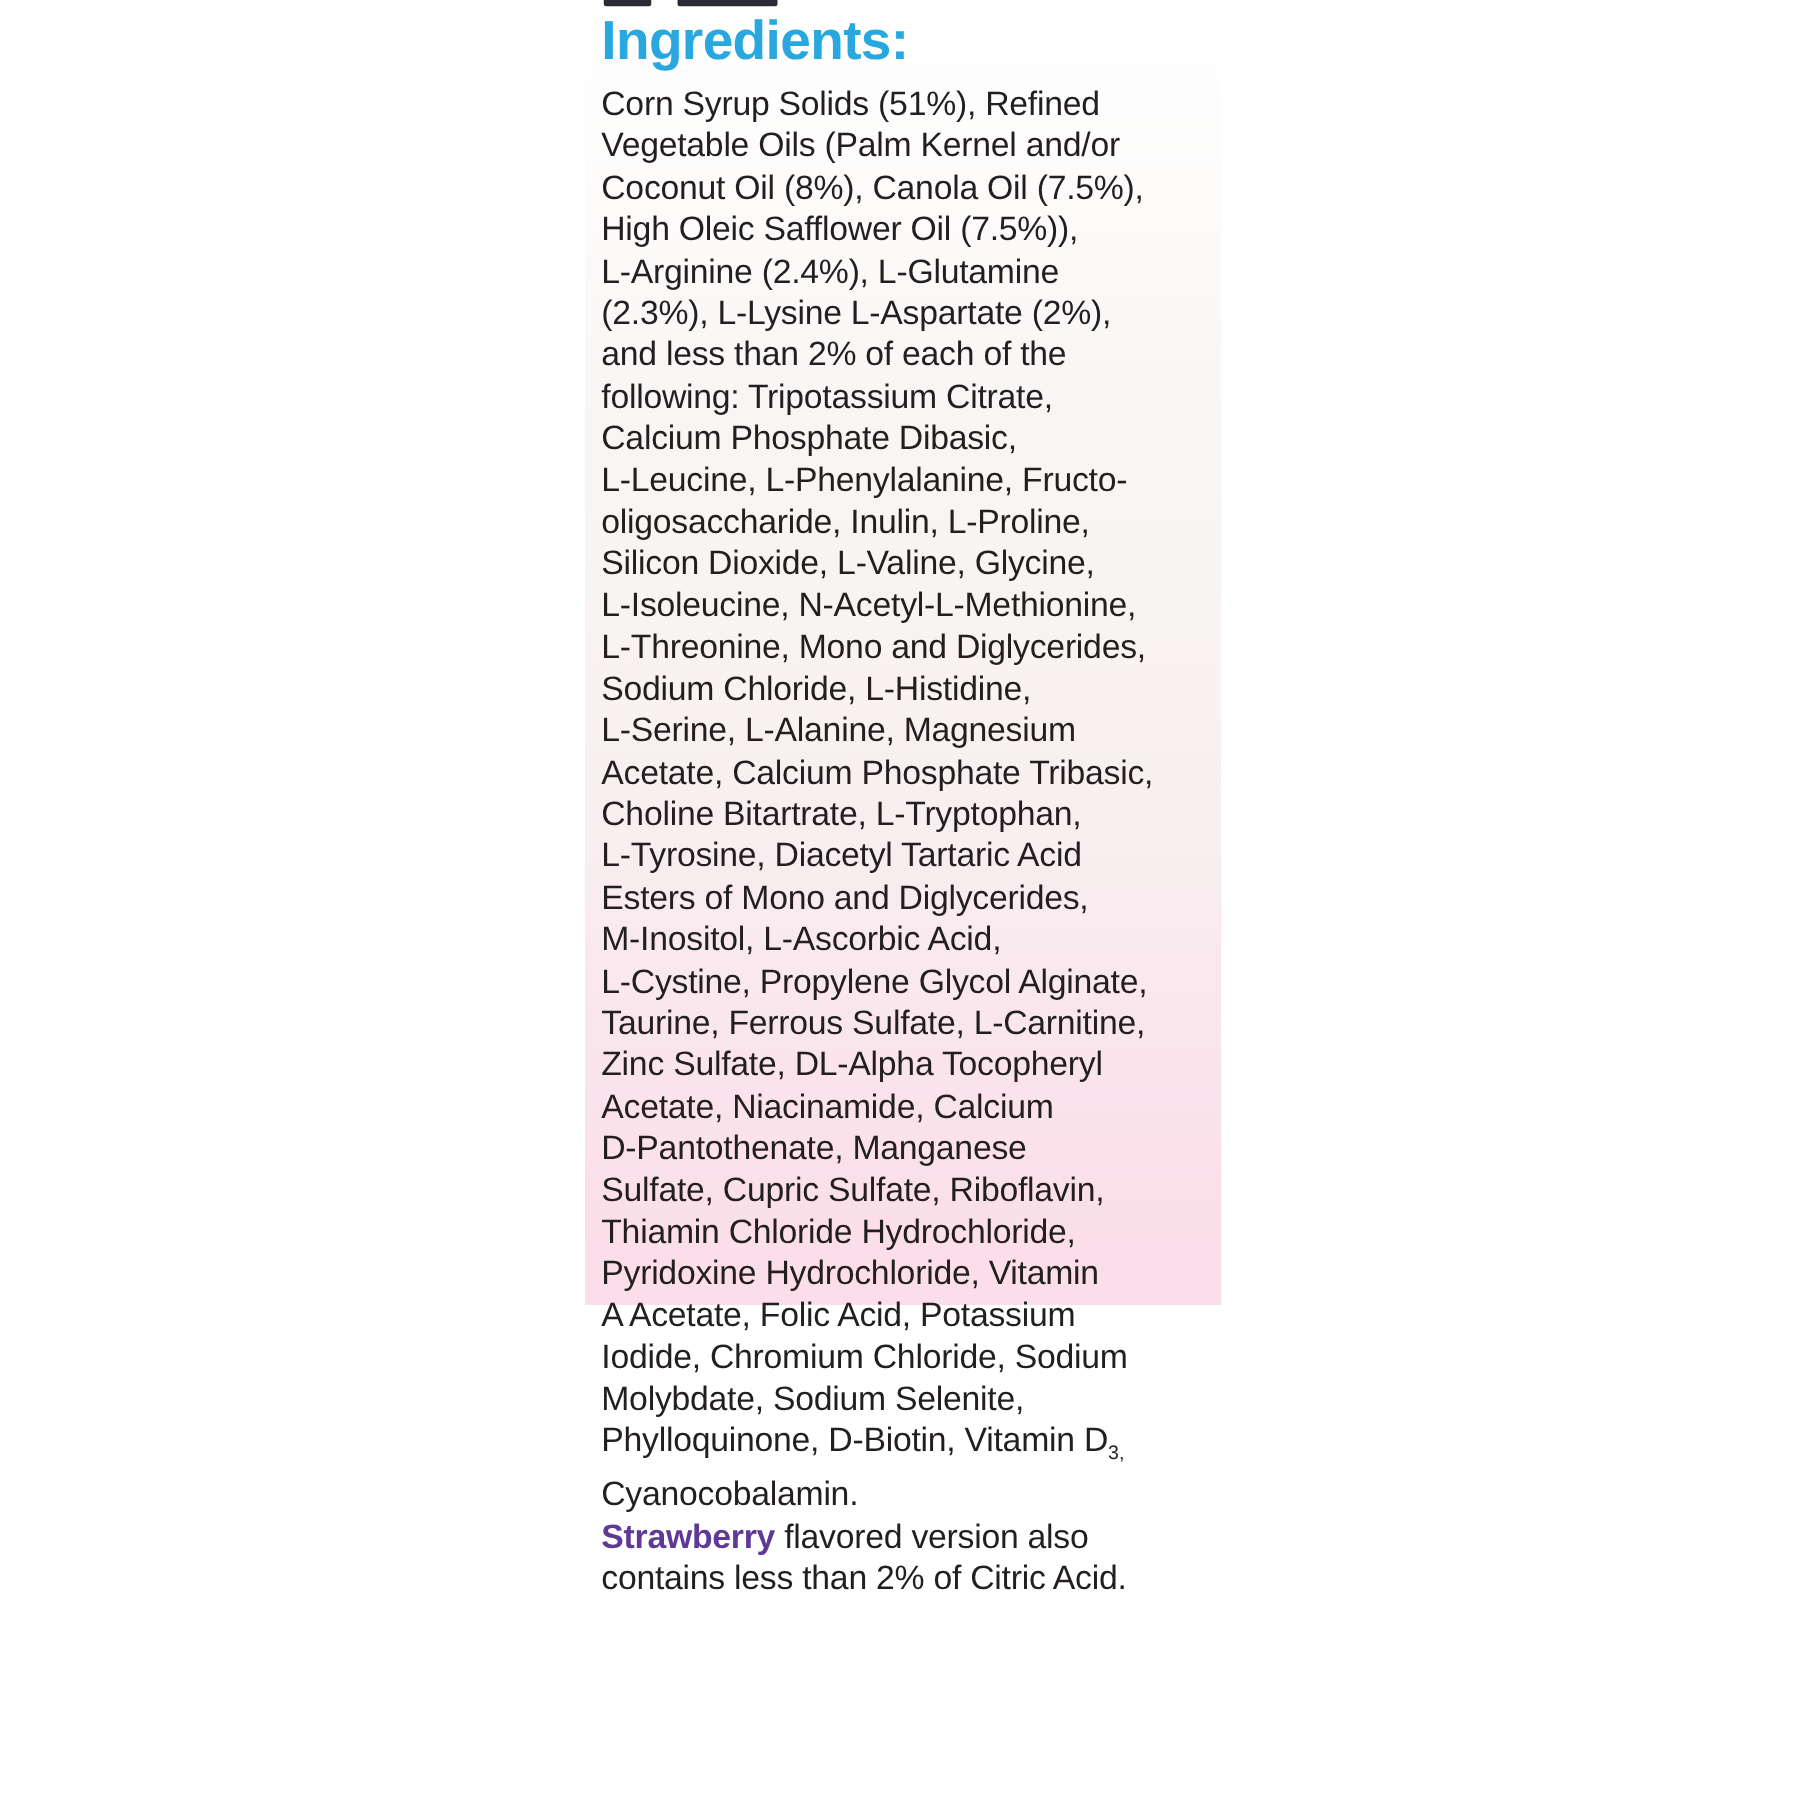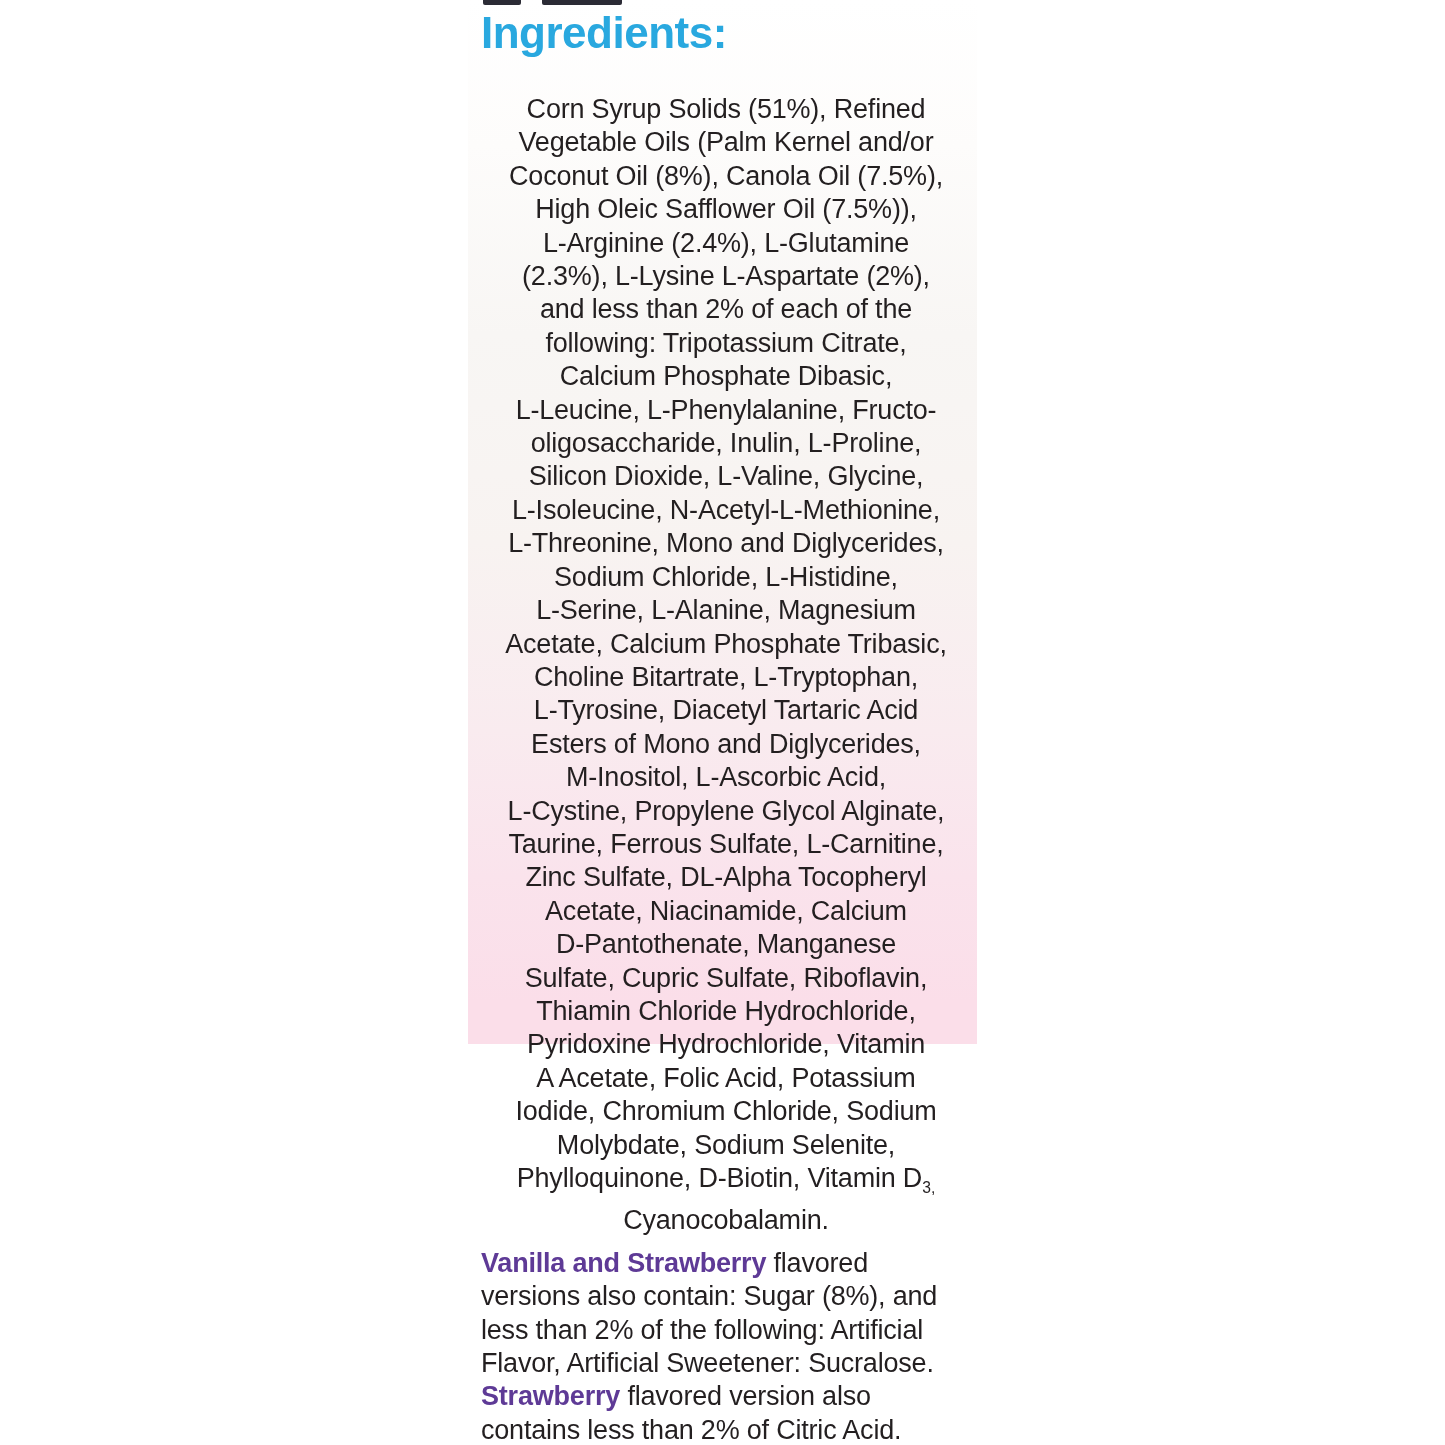--- a/index.html
+++ b/index.html
@@ -55,21 +55,21 @@
     color: var(--heading-accent, #29a8df);
   }
   .body {
     margin: 0;
     font-size: 27px;
     line-height: 33.4px;
     color: var(--body-text, #231f20);
     white-space: pre-line;
     letter-spacing: -0.2px;
   }
-  .body.main    { margin-top: 35px; text-align: center; }
+  .body.main    { margin-top: 9px; }
   .body.para2   { margin-top: 9px;  }
   .body.para3   { }
   .sub {
     font-size: 0.58em;
     vertical-align: -0.38em;
     letter-spacing: 0;
   }
   .lead {
     font-weight: 700;
     color: var(--flavor-accent, #5e3a96);
@@ -113,21 +113,17 @@
 D-Pantothenate, Manganese
 Sulfate, Cupric Sulfate, Riboflavin,
 Thiamin Chloride Hydrochloride,
 Pyridoxine Hydrochloride, Vitamin
 A Acetate, Folic Acid, Potassium
 Iodide, Chromium Chloride, Sodium
 Molybdate, Sodium Selenite,
 Phylloquinone, D-Biotin, Vitamin D</span><span class="sub">3,</span><span>
 Cyanocobalamin.</span></p>
 
-    <p class="body para2"><span class="lead">Vanilla and Strawberry</span><span> flavored
-versions also contain: Sugar (8%), and
-less than 2% of the following: Artificial
-Flavor, Artificial Sweetener: Sucralose.</span></p>
 
     <p class="body para3"><span class="lead">Strawberry</span><span> flavored version also
 contains less than 2% of Citric Acid.</span></p>
   </section>
 </div>
 
 </body></html>

